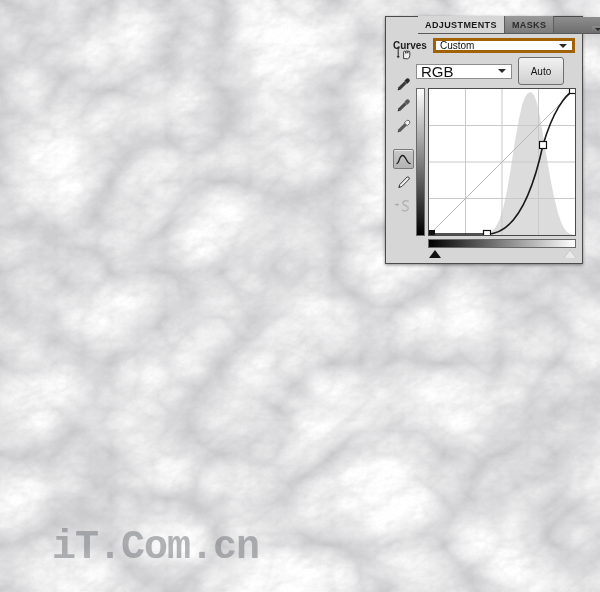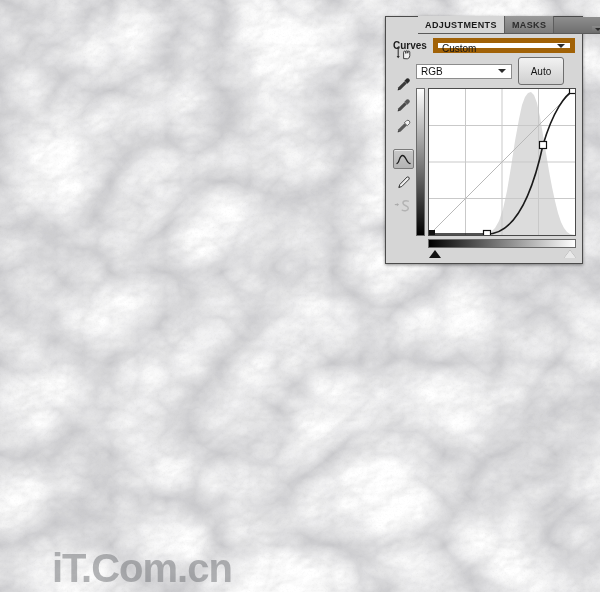--- a/index.html
+++ b/index.html
@@ -15,26 +15,25 @@
   
   #paper-bg{
     position:absolute; left:0; top:0; width:600px; height:592px;
     background:#f3f3f3;
   }
   #paper-bg svg{ display:block; width:600px; height:592px; }
 
   
   #watermark{
     position:absolute; left:52px; top:528px;
-    font-family:Liberation Sans, sans-serif;
+    font-family:Liberation Mono, monospace;
     font-size:40px; font-weight:bold; letter-spacing:-1px;
     color:rgba(120,122,126,0.55);
     user-select:none; pointer-events:none;
     line-height:1;
-    margin-top:20px;
   }
 
   
   #panel{
     position:absolute; left:385px; top:16px;
     width:198px; height:248px;
     background:#d6d6d6;
     border:1px solid #4b4b4b;
     box-shadow:0 1px 3px rgba(0,0,0,.45);
     font-size:10px;
@@ -75,42 +74,42 @@
 
   
   .preset-row{
     display:flex; align-items:center;
     padding:4px 7px 3px 7px;
     gap:6px;
   }
   .preset-label{ font-size:10px; font-weight:bold; color:#1c1c1c; }
   .select{
     flex:1; height:15px; background:#fff;
-    border:5px solid #a16207;
-    display:flex; align-items:flex-start;
+    border:3px solid #a16207;
+    display:flex; align-items:center;
     padding:0 4px; font-size:10px; color:#111;
     position:relative;
   }
   .select .arrow{
     position:absolute; right:5px; top:50%; margin-top:-2px;
     width:0;height:0;border-left:4px solid transparent;border-right:4px solid transparent;
     border-top:4px solid #2b2b2b;
   }
 
   
   .channel-row{
     display:flex; align-items:center;
     padding:1px 7px 3px 30px;
     gap:6px;
   }
   .chan-select{
     width:96px; height:15px; background:#fff;
     border:1px solid #8c8c8c;
     display:flex; align-items:center; padding:0 4px;
-    font-size:10px; color:#111; position:relative;
+    font-size:15px; color:#111; position:relative;
   }
   .chan-select .arrow{
     position:absolute; right:5px; top:50%; margin-top:-2px;
     width:0;height:0;border-left:4px solid transparent;border-right:4px solid transparent;
     border-top:4px solid #2b2b2b;
   }
   .auto-btn{
     width:46px; height:28px;
     border:1px solid #6e6e6e; border-radius:3px;
     background:linear-gradient(#f2f2f2,#cfcfcf);

